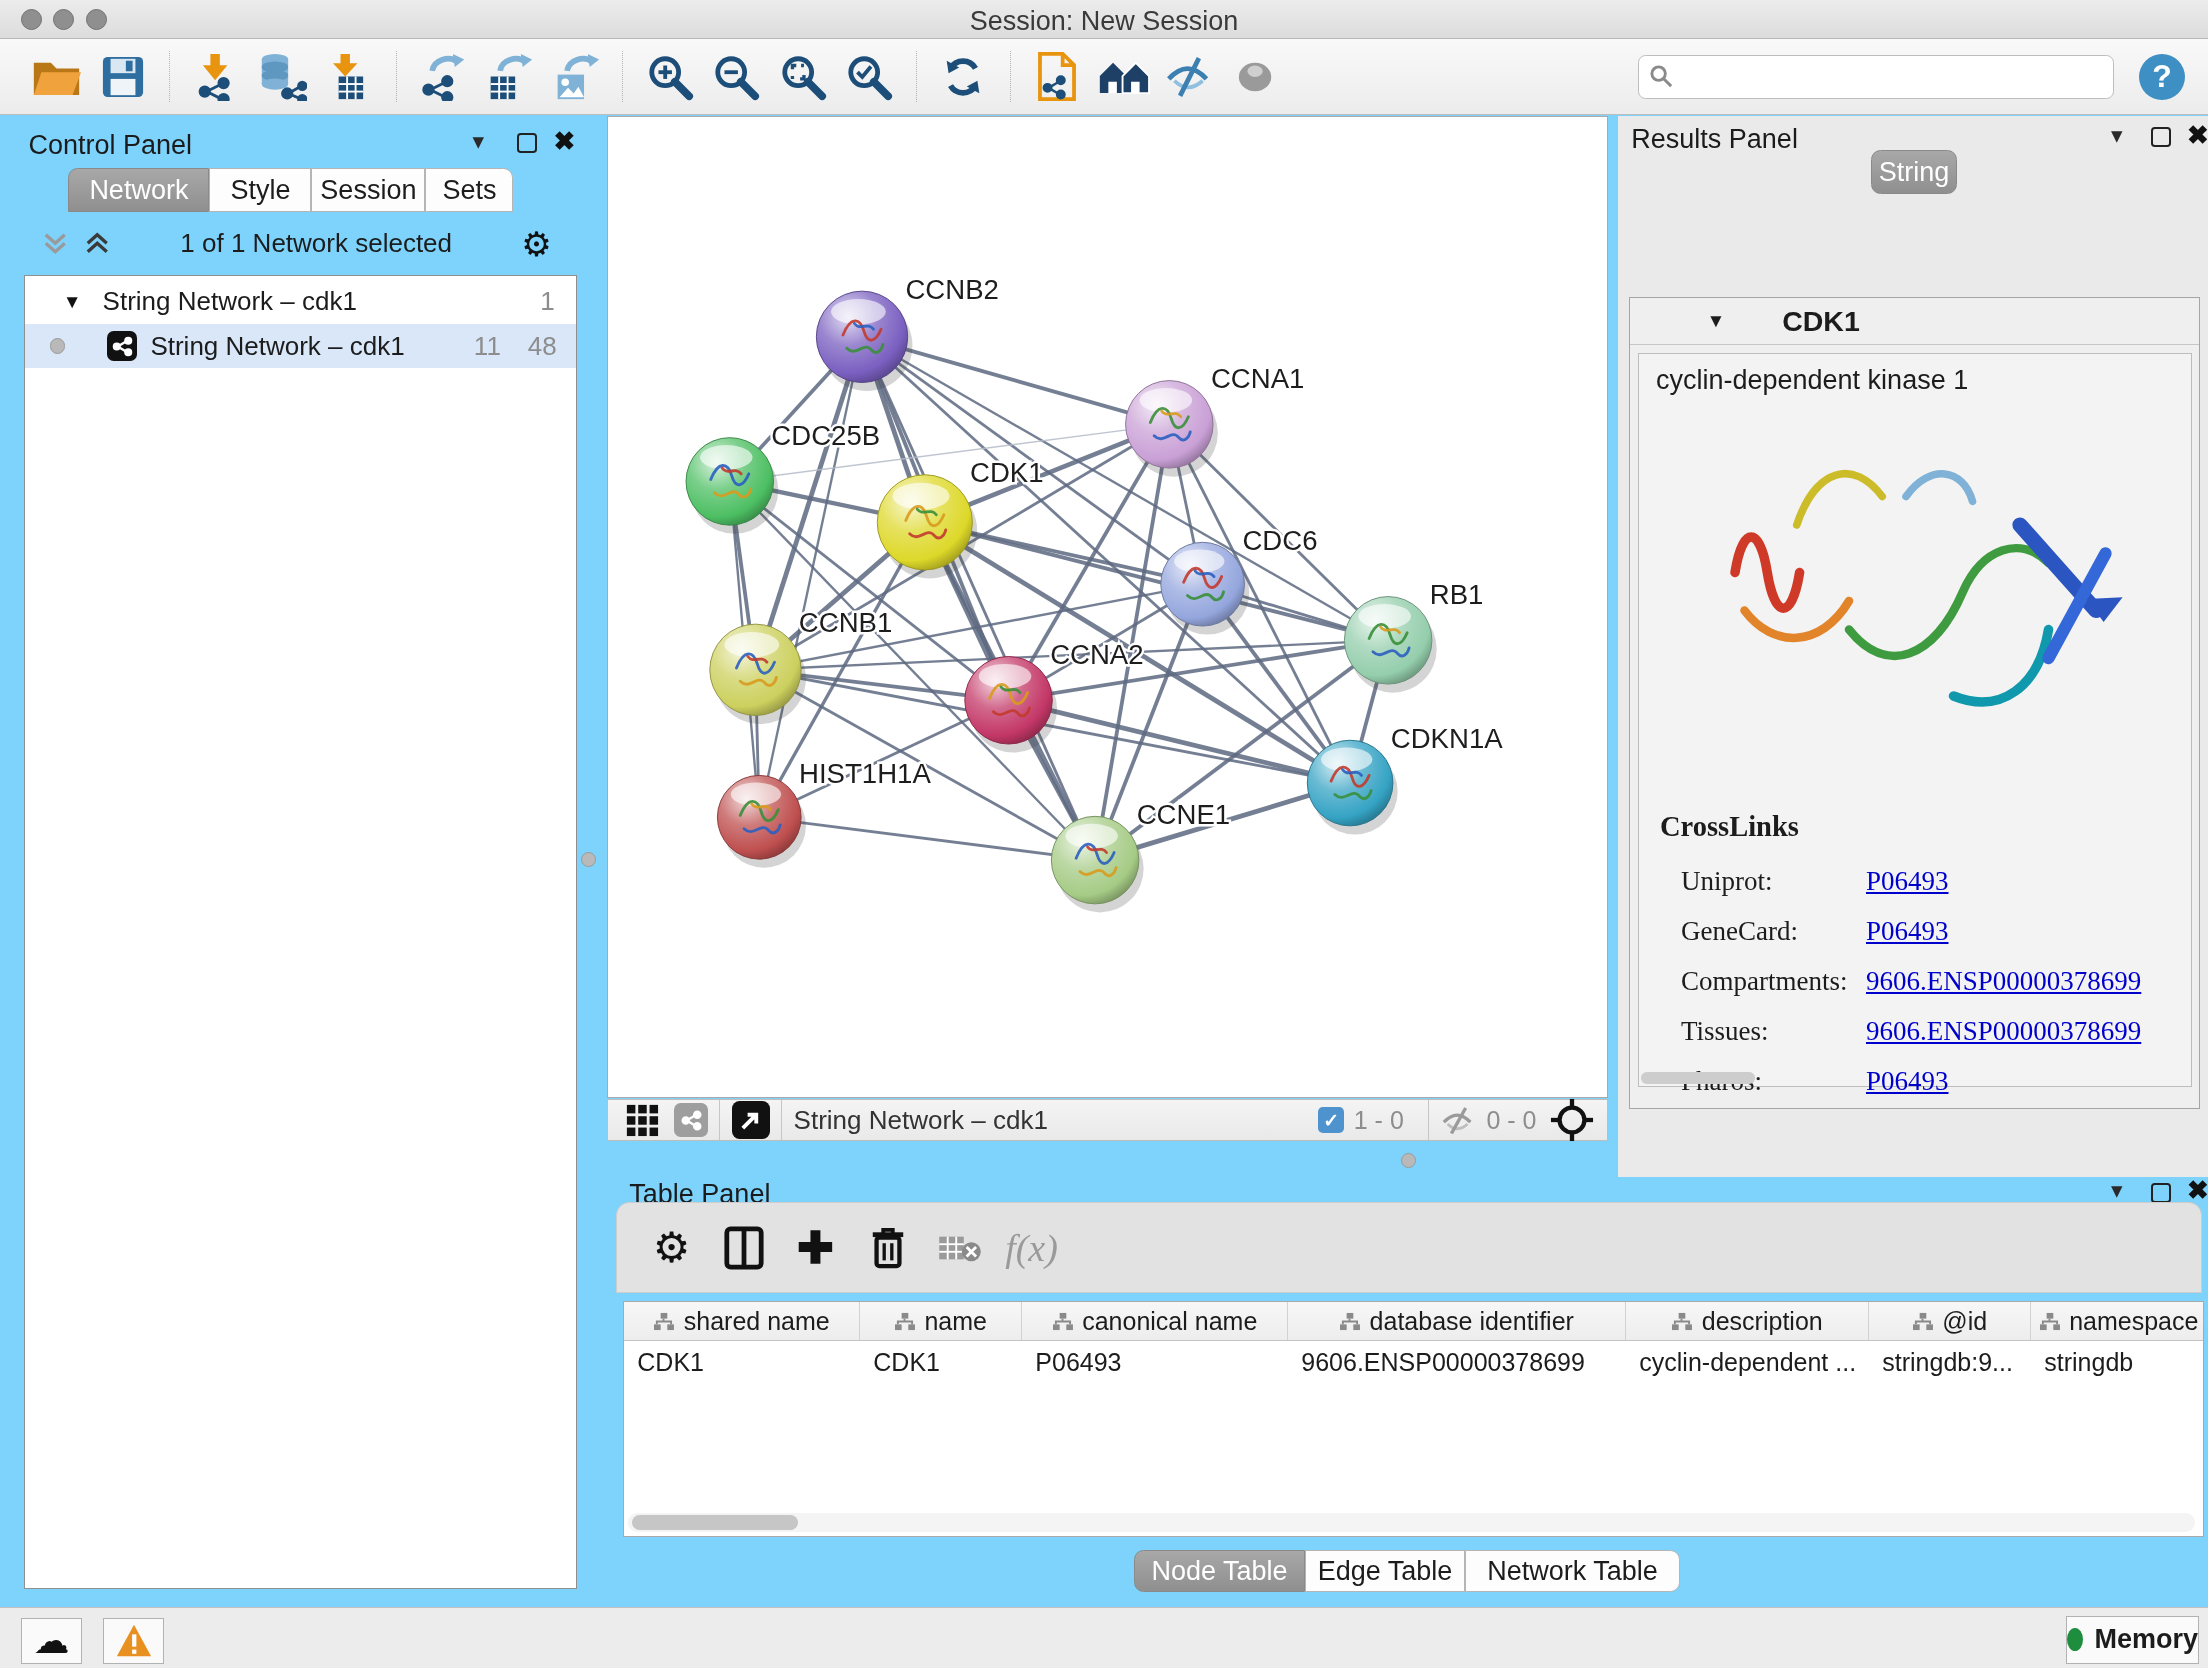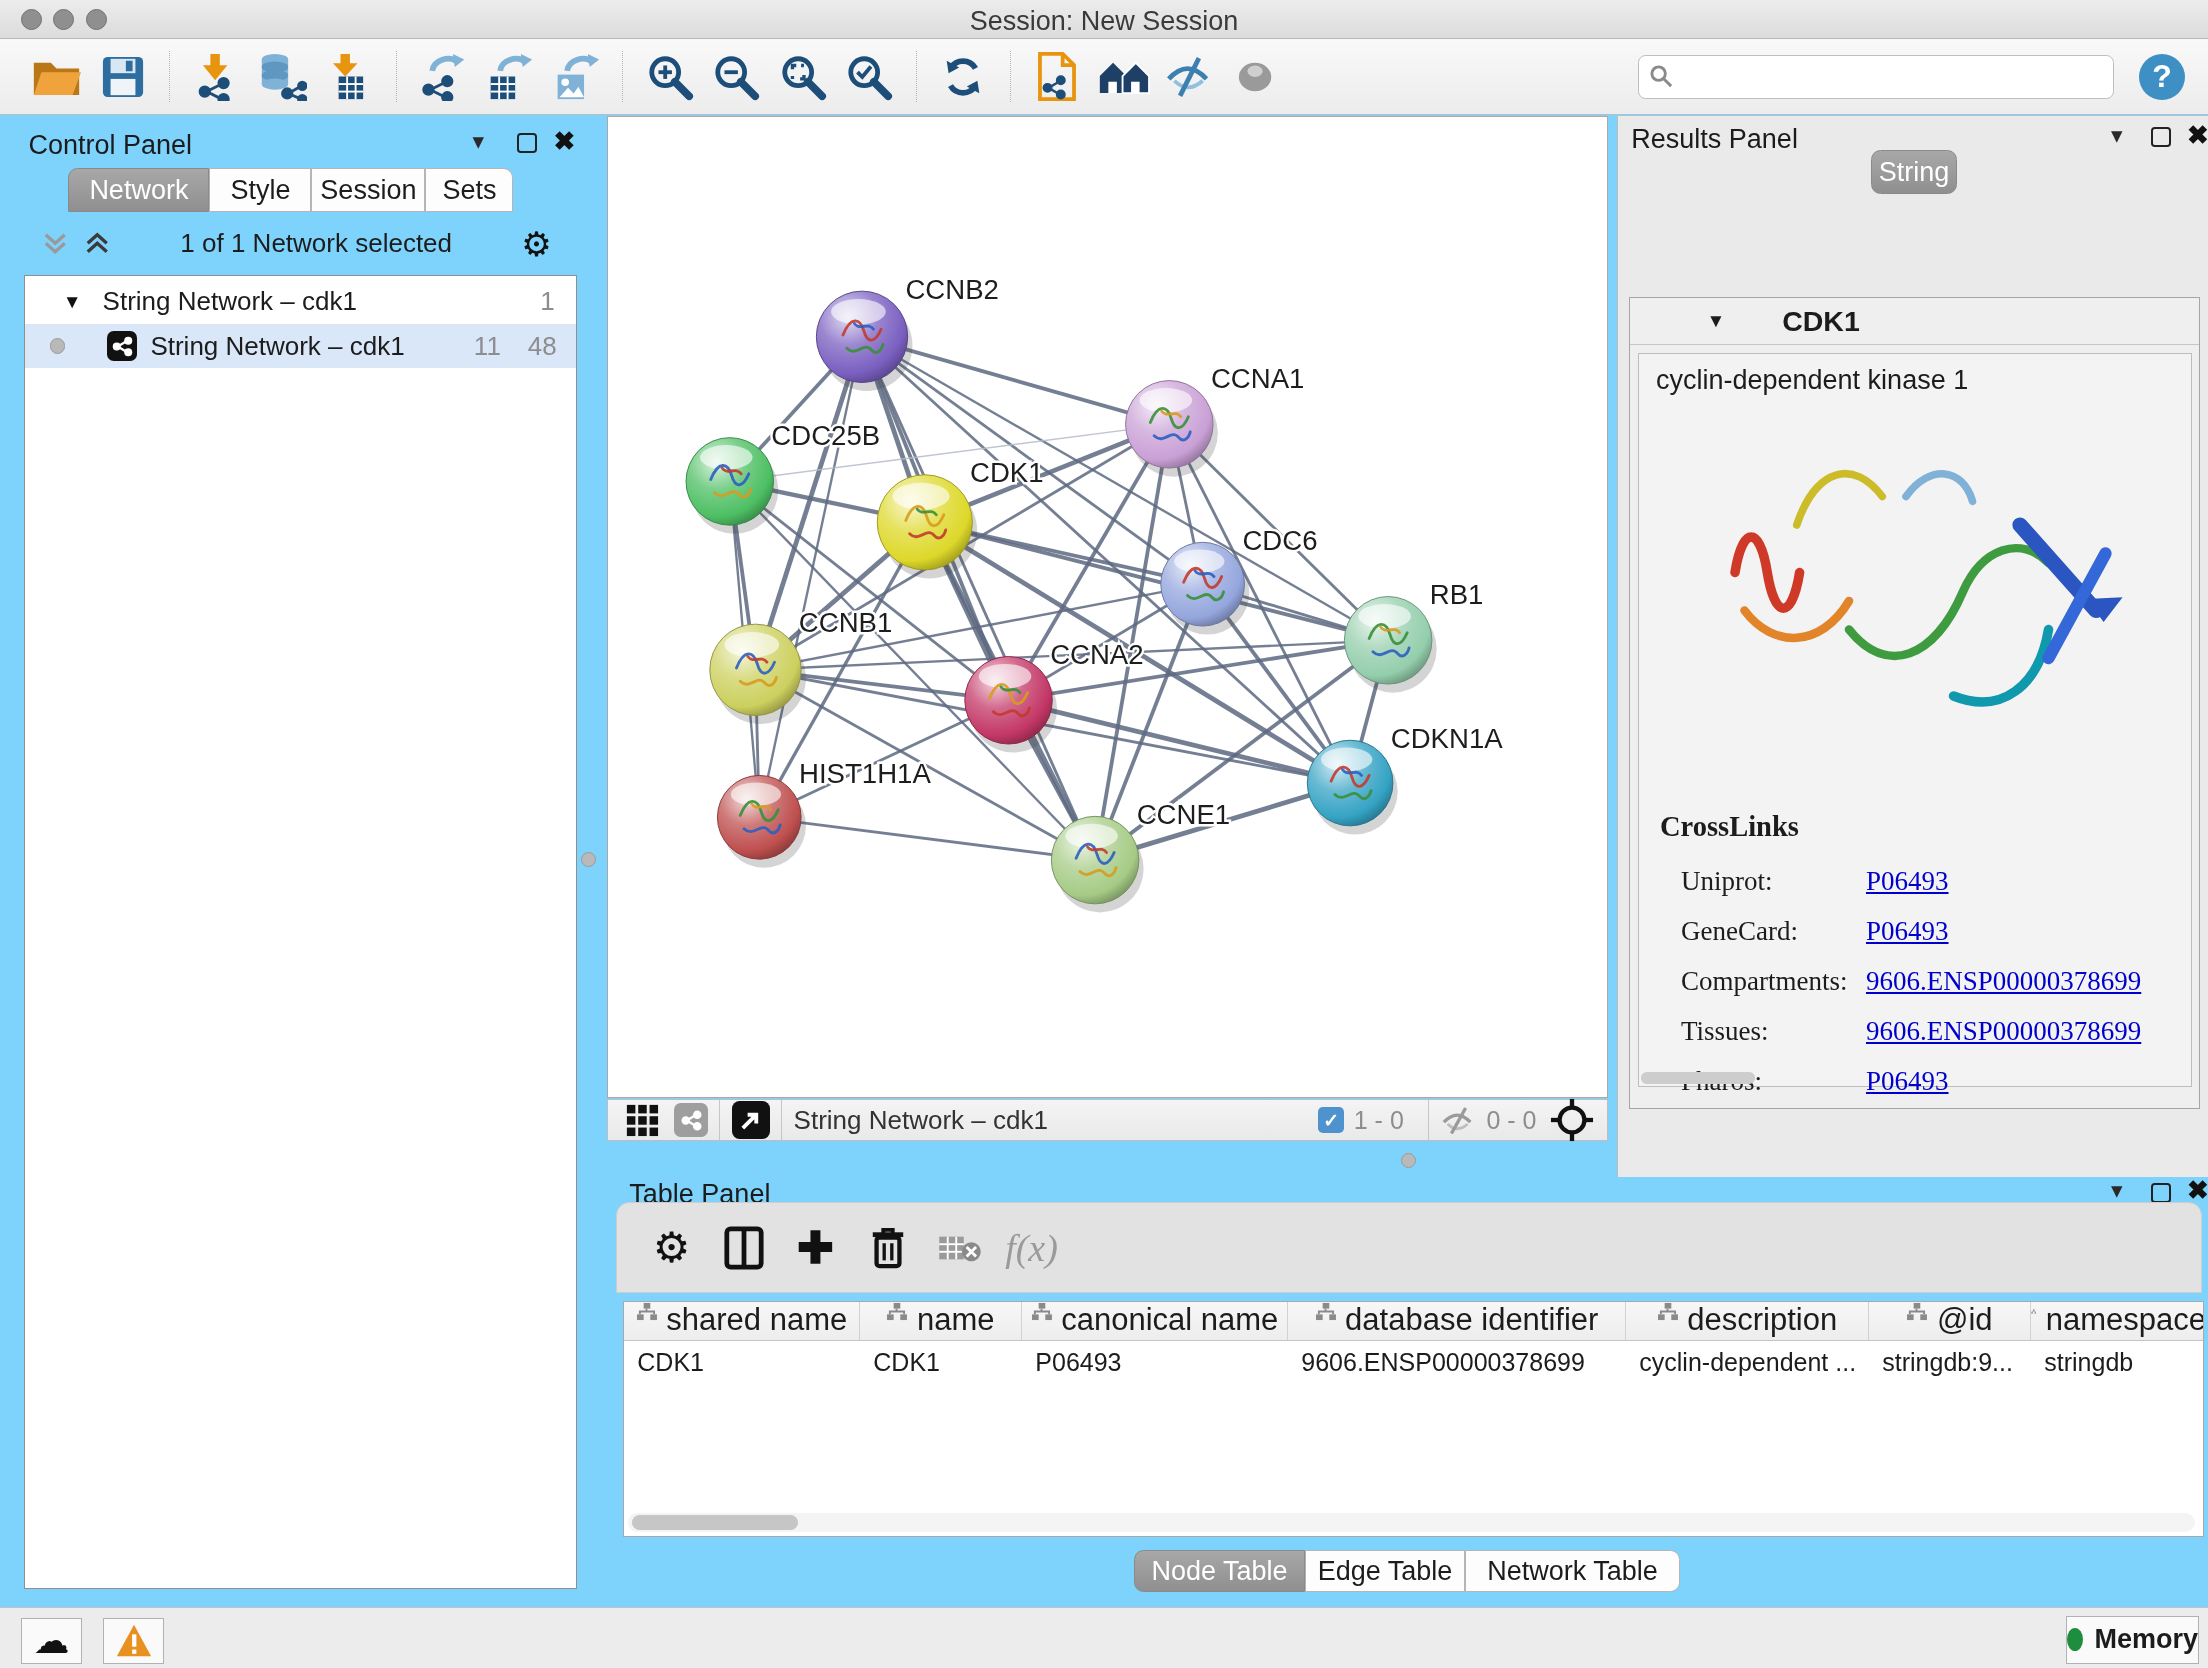--- a/index.html
+++ b/index.html
@@ -50,21 +50,21 @@
        font-size:27px;display:flex;align-items:center;justify-content:center;}
   .xlink{color:#0000cc;text-decoration:underline;}
   .serif{font-family:"Liberation Serif",serif;}
   
   #tbl-toolbar{left:616px;top:1202px;width:1586px;height:91px;background:#e2e2e2;border:1px solid #cdcdcd;
                border-radius:13.3px 13.3px 0 0;display:flex;align-items:center;padding-left:27px;box-sizing:border-box;}
   .tt-ico{width:55px;height:55px;display:flex;align-items:center;justify-content:center;margin-right:17px;}
   #tbl{left:623px;top:1301px;width:1581px;height:236px;background:#fff;border:1.9px solid #a9a9a9;box-sizing:border-box;overflow:hidden;}
   #tbl-head{display:grid;grid-template-columns:236px 162px 266px 338px 243px 162px 175px;height:38px;
             background:linear-gradient(#f7f7f7,#ededed);border-bottom:1.9px solid #c4c4c4;}
-  .th{display:flex;align-items:flex-start;justify-content:center;font-size:31px;border-right:1px solid #d2d2d2;gap:9.5px;}
+  .th{display:flex;align-items:center;justify-content:center;font-size:25px;border-right:1px solid #d2d2d2;gap:9.5px;}
   #tbl-row{display:grid;grid-template-columns:236px 162px 266px 338px 243px 162px 175px;height:42px;}
   .td{font-size:25px;display:flex;align-items:center;padding-left:13.3px;box-sizing:border-box;white-space:nowrap;overflow:hidden;}
   #hscroll{position:absolute;left:3.8px;bottom:3.8px;width:1567px;height:19px;background:#f4f4f4;border-radius:9.5px;}
   #hthumb{position:absolute;left:3.8px;top:1.9px;width:166px;height:15px;background:#c6c6c6;border-radius:7.6px;}
   
   .btab{height:42px;border:1px solid #b5b5b5;background:#fdfdfd;font-size:27px;display:flex;align-items:center;
         justify-content:center;box-sizing:border-box;}
   .btab.sel{background:linear-gradient(#a8a8a8,#8f8f8f);color:#fff;border-color:#8a8a8a;border-radius:9.5px 0 0 9.5px;}
   
   #statusbar{left:0;top:1607px;width:2208px;height:61px;background:#ececec;border-top:1px solid #c2c2c2;}

